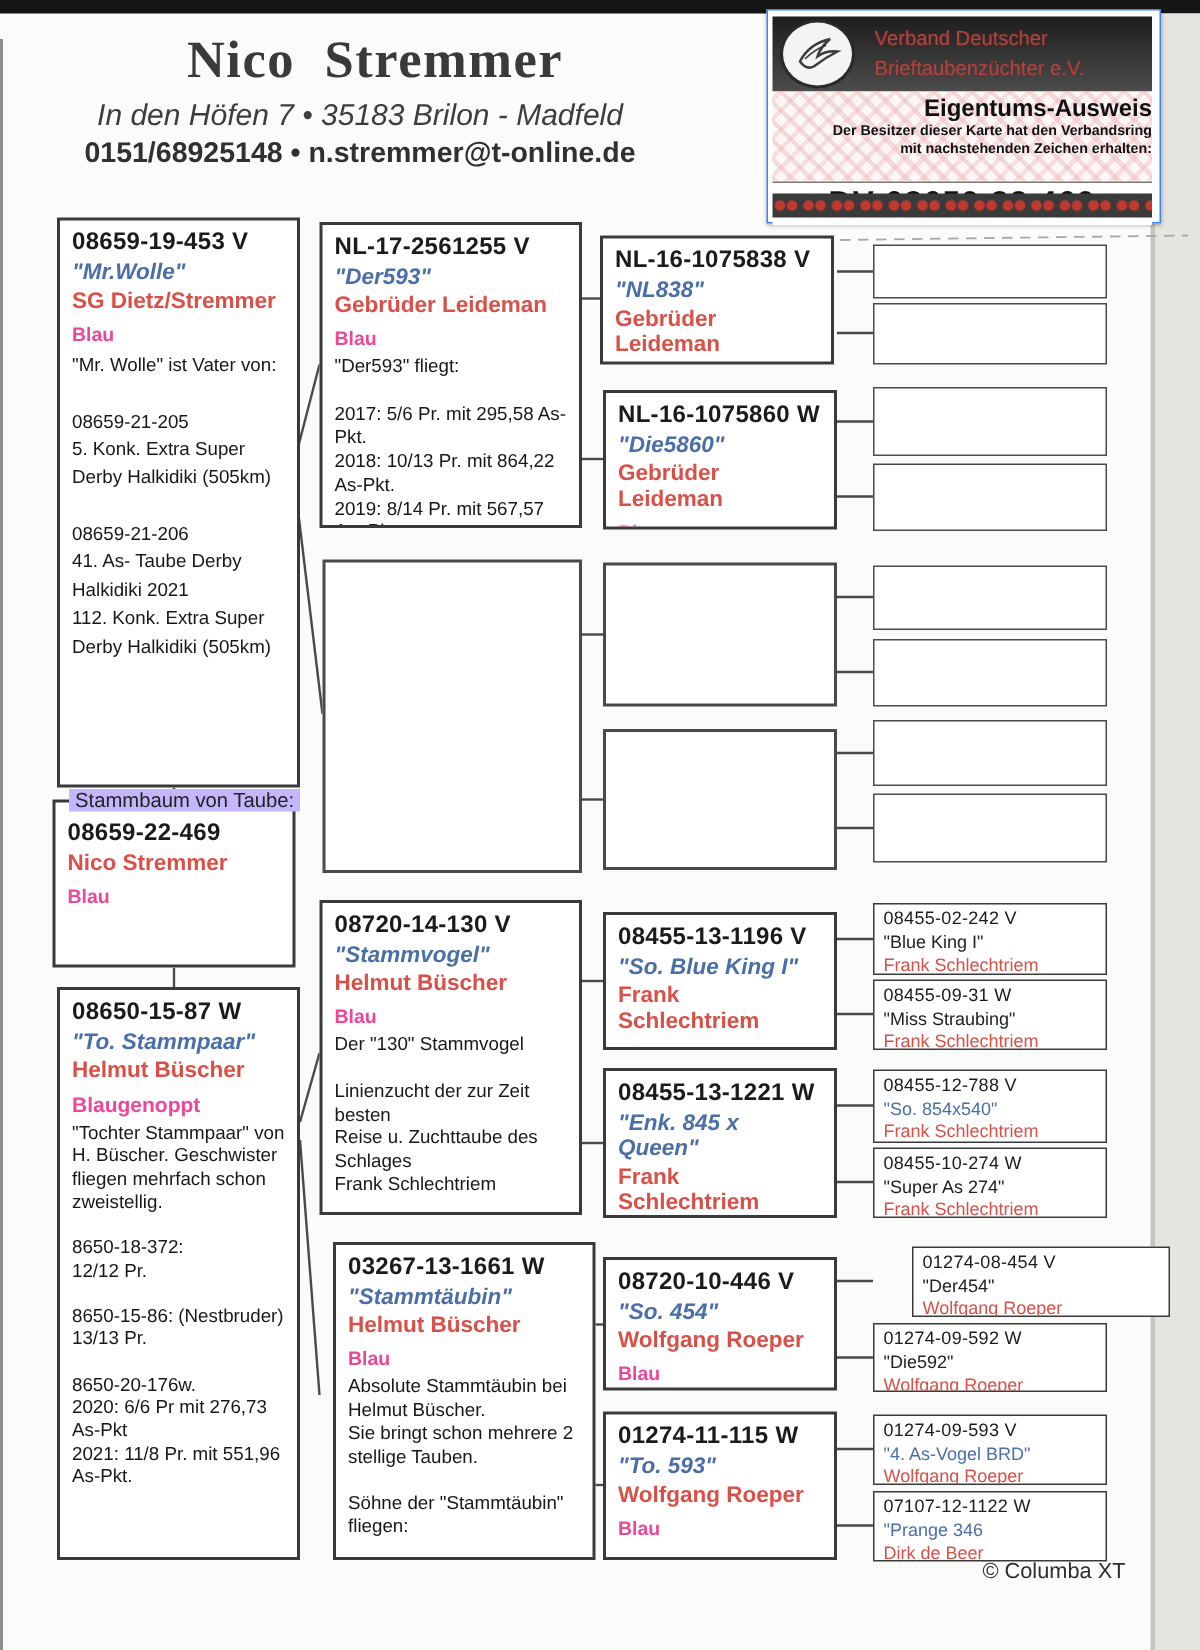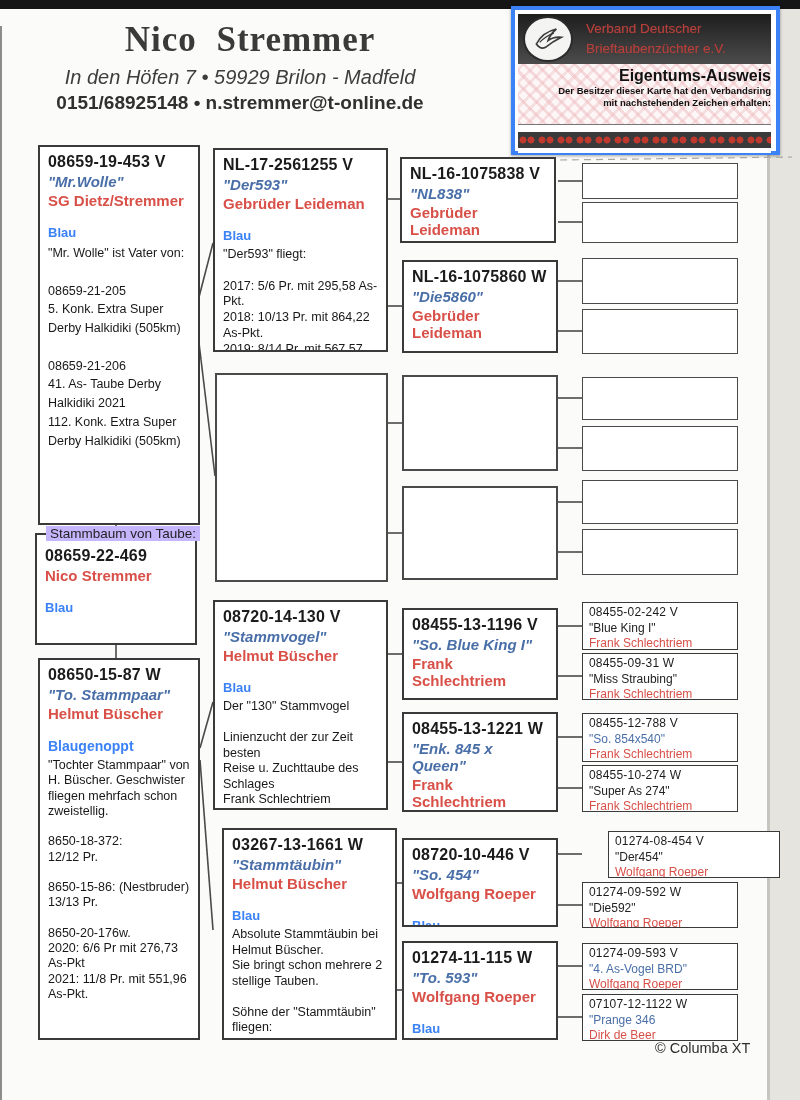--- a/index.html
+++ b/index.html
@@ -18,21 +18,21 @@
   .hdr-title{position:absolute;left:55px;top:20px;width:390px;text-align:center;
     font-family:"Liberation Serif",serif;font-weight:bold;font-size:35px;color:#3a3a3a;
     letter-spacing:1px;word-spacing:10px;}
   .hdr-addr{position:absolute;left:25px;top:66px;width:430px;text-align:center;
     font-style:italic;font-size:20px;color:#3d3d3d;}
   .hdr-contact{position:absolute;left:25px;top:92px;width:430px;text-align:center;
     font-weight:bold;font-size:19px;color:#303030;}
 
   
   .badge{position:absolute;left:511px;top:6px;width:261px;height:141px;background:#fff;
-    border:4px solid #3b82f6;box-shadow:0 1px 3px rgba(0,0,0,.35);}
+    border:1px solid #3b82f6;box-shadow:0 1px 3px rgba(0,0,0,.35);}
   .badge-band{position:absolute;left:3px;top:4px;width:253px;height:50px;
     background:linear-gradient(#1d1d1d,#4c4c4c);display:flex;align-items:center;}
   .dove-circle{width:46px;height:42px;background:#f4f4f2;border:2px solid #2a2a2a;border-radius:50%;
     margin-left:5px;flex:0 0 auto;display:flex;align-items:center;justify-content:center;}
   .badge-org{color:#b5413c;font-size:13.5px;line-height:1.45;margin-left:13px;
     text-shadow:0 0 1px rgba(150,50,50,.7);}
   .badge-body{position:absolute;left:3px;top:54px;width:253px;height:60px;
     background:
       repeating-linear-gradient(45deg,rgba(236,180,185,.45) 0 3px,rgba(255,255,255,0) 3px 9px),
       repeating-linear-gradient(-45deg,rgba(236,180,185,.35) 0 3px,rgba(255,255,255,0) 3px 9px),
@@ -52,21 +52,21 @@
 
   
   .box{position:absolute;background:#fff;border:2px solid #3a3a3a;box-sizing:border-box;
     padding:6px 7px 4px 8px;overflow:hidden;}
   .sbox{position:absolute;background:#fff;border:1.5px solid #3a3a3a;box-sizing:border-box;
     padding:2px 6px;overflow:hidden;line-height:1.3;}
   .ebox{position:absolute;background:#fff;border:1.5px solid #4a4a4a;box-sizing:border-box;}
   .ring{font-weight:bold;font-size:16px;color:#1b1b1b;letter-spacing:.2px;}
   .bname{font-weight:bold;font-style:italic;font-size:15px;color:#4a6fa8;margin-top:2px;}
   .breeder{font-weight:bold;font-size:15px;color:#d85048;margin-top:2px;}
-  .bcolor{font-weight:bold;font-size:13px;color:#3b82f6;margin-top:16px;}
+  .bcolor{font-weight:bold;font-size:13px;color:#ec4899;margin-top:6px;}
   .notes{font-size:12.5px;color:#181818;margin-top:4px;white-space:pre-line;line-height:1.3;}
   .sring{font-size:12px;color:#1b1b1b;letter-spacing:.2px;}
   .sname{font-size:12px;color:#222;}
   .sname.blue{color:#4a6fa8;}
   .sbreeder{font-size:12px;color:#d85048;}
 
   
   .legend{position:absolute;left:46px;top:526px;background:#c4b5fd;padding:0 4px;
     font-size:13.5px;color:#222;z-index:3;}
 
@@ -77,21 +77,21 @@
 </style>
 </head>
 <body>
 
 <div class="top-strip"></div>
 <div class="right-line"></div>
 <div class="right-band"></div>
 <div class="left-edge"></div>
 
 <div class="hdr-title">Nico  Stremmer</div>
-<div class="hdr-addr">In den Höfen 7 • 59929 Brilon -  Madfeld</div>
+<div class="hdr-addr">In den Höfen 7 • 35183 Brilon -  Madfeld</div>
 <div class="hdr-contact">0151/68925148 • n.stremmer@t-online.de</div>
 
 <div class="badge">
   <div class="badge-band">
     <div class="dove-circle">
       <svg width="34" height="30" viewBox="0 0 40 36">
         <path d="M6 24 Q13 10 30 6 Q22 13 20 20 Q27 15 36 16 Q26 21 17 28 Q11 31 6 24 Z" fill="none" stroke="#3c3c3c" stroke-width="2"></path>
         <path d="M10 22 Q18 14 27 11" fill="none" stroke="#3c3c3c" stroke-width="1.4"></path>
       </svg>
     </div>

